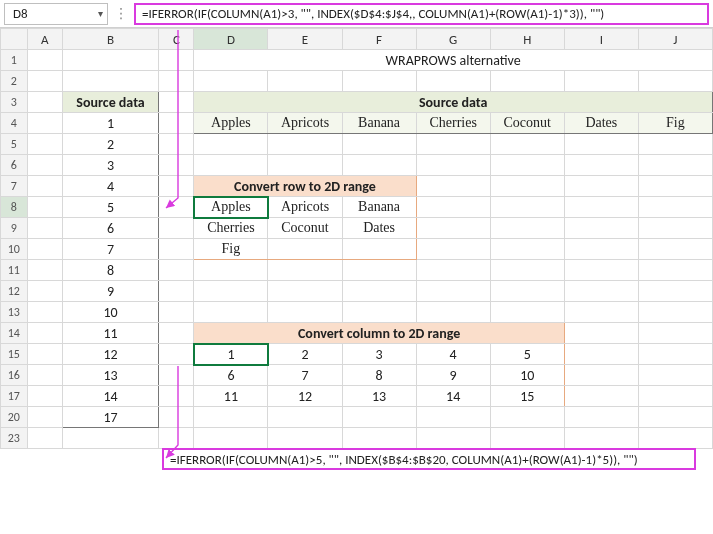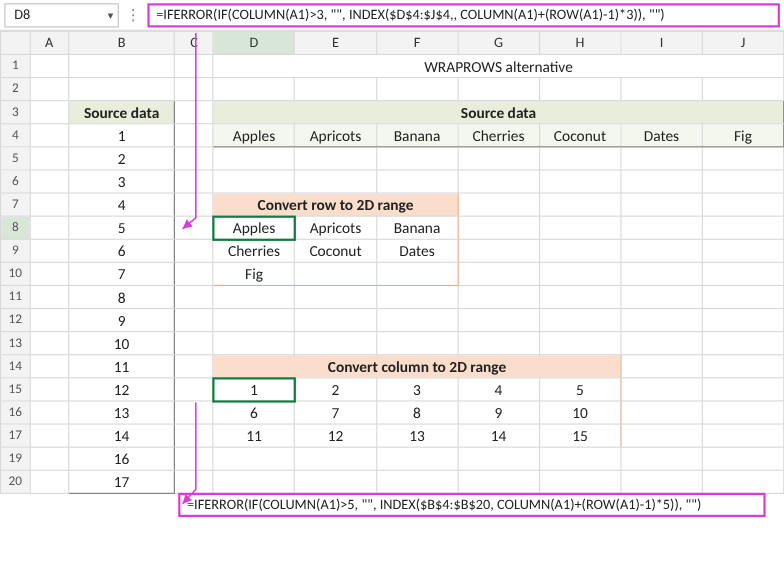--- a/index.html
+++ b/index.html
@@ -74,21 +74,21 @@
   .grid tbody th {
     background: #f3f3f3;
     font-weight: normal;
     color: #555;
     width: 26px;
     font-size: 12px;
   }
   .grid thead th.rownum-h { width: 26px; }
   .grid thead th.active-col { background: #d8e6d8; }
   .grid tbody th.active-row { background: #d8e6d8; }
-  .left { text-align: left; padding-left: 4px; }
+  .left { text-align: left; padding-left: 4px; font-family: Liberation Serif, serif; }
   
   .green-head { background: #e8eedb; font-weight: bold; }
   .green-head-light { background: #f4f7ed; }
   .orange-head { background: #fadecb; font-weight: bold; }
   .title { font-weight: normal; }
   
   .b-top { border-top: 1px solid #767676 !important; }
   .b-bottom { border-bottom: 1px solid #767676 !important; }
   .b-left { border-left: 1px solid #767676 !important; margin-top: 36px; }
   .b-right { border-right: 1px solid #767676 !important; }
@@ -376,36 +376,36 @@
       <td>12</td>
       <td>13</td>
       <td>14</td>
       <td class="o-right">15</td>
       <td></td>
           <td></td>
         </tr>
 
 
     <tr>
-          <th>19</th>
-          <td></td>
-          <td class="b-left b-right">16</td>
-          <td></td>
-          <td></td>
-          <td></td>
-          <td></td>
-          <td></td>
-          <td></td>
-          <td></td>
-          <td></td>
-        </tr>
-    <tr>
           <th>20</th>
           <td></td>
           <td class="b-left b-right b-bottom">17</td>
+          <td></td>
+          <td></td>
+          <td></td>
+          <td></td>
+          <td></td>
+          <td></td>
+          <td></td>
+          <td></td>
+        </tr>
+    <tr>
+          <th>23</th>
+          <td></td>
+          <td></td>
           <td></td>
           <td></td>
           <td></td>
           <td></td>
           <td></td>
           <td></td>
           <td></td>
           <td></td>
         </tr>
   </tbody>

